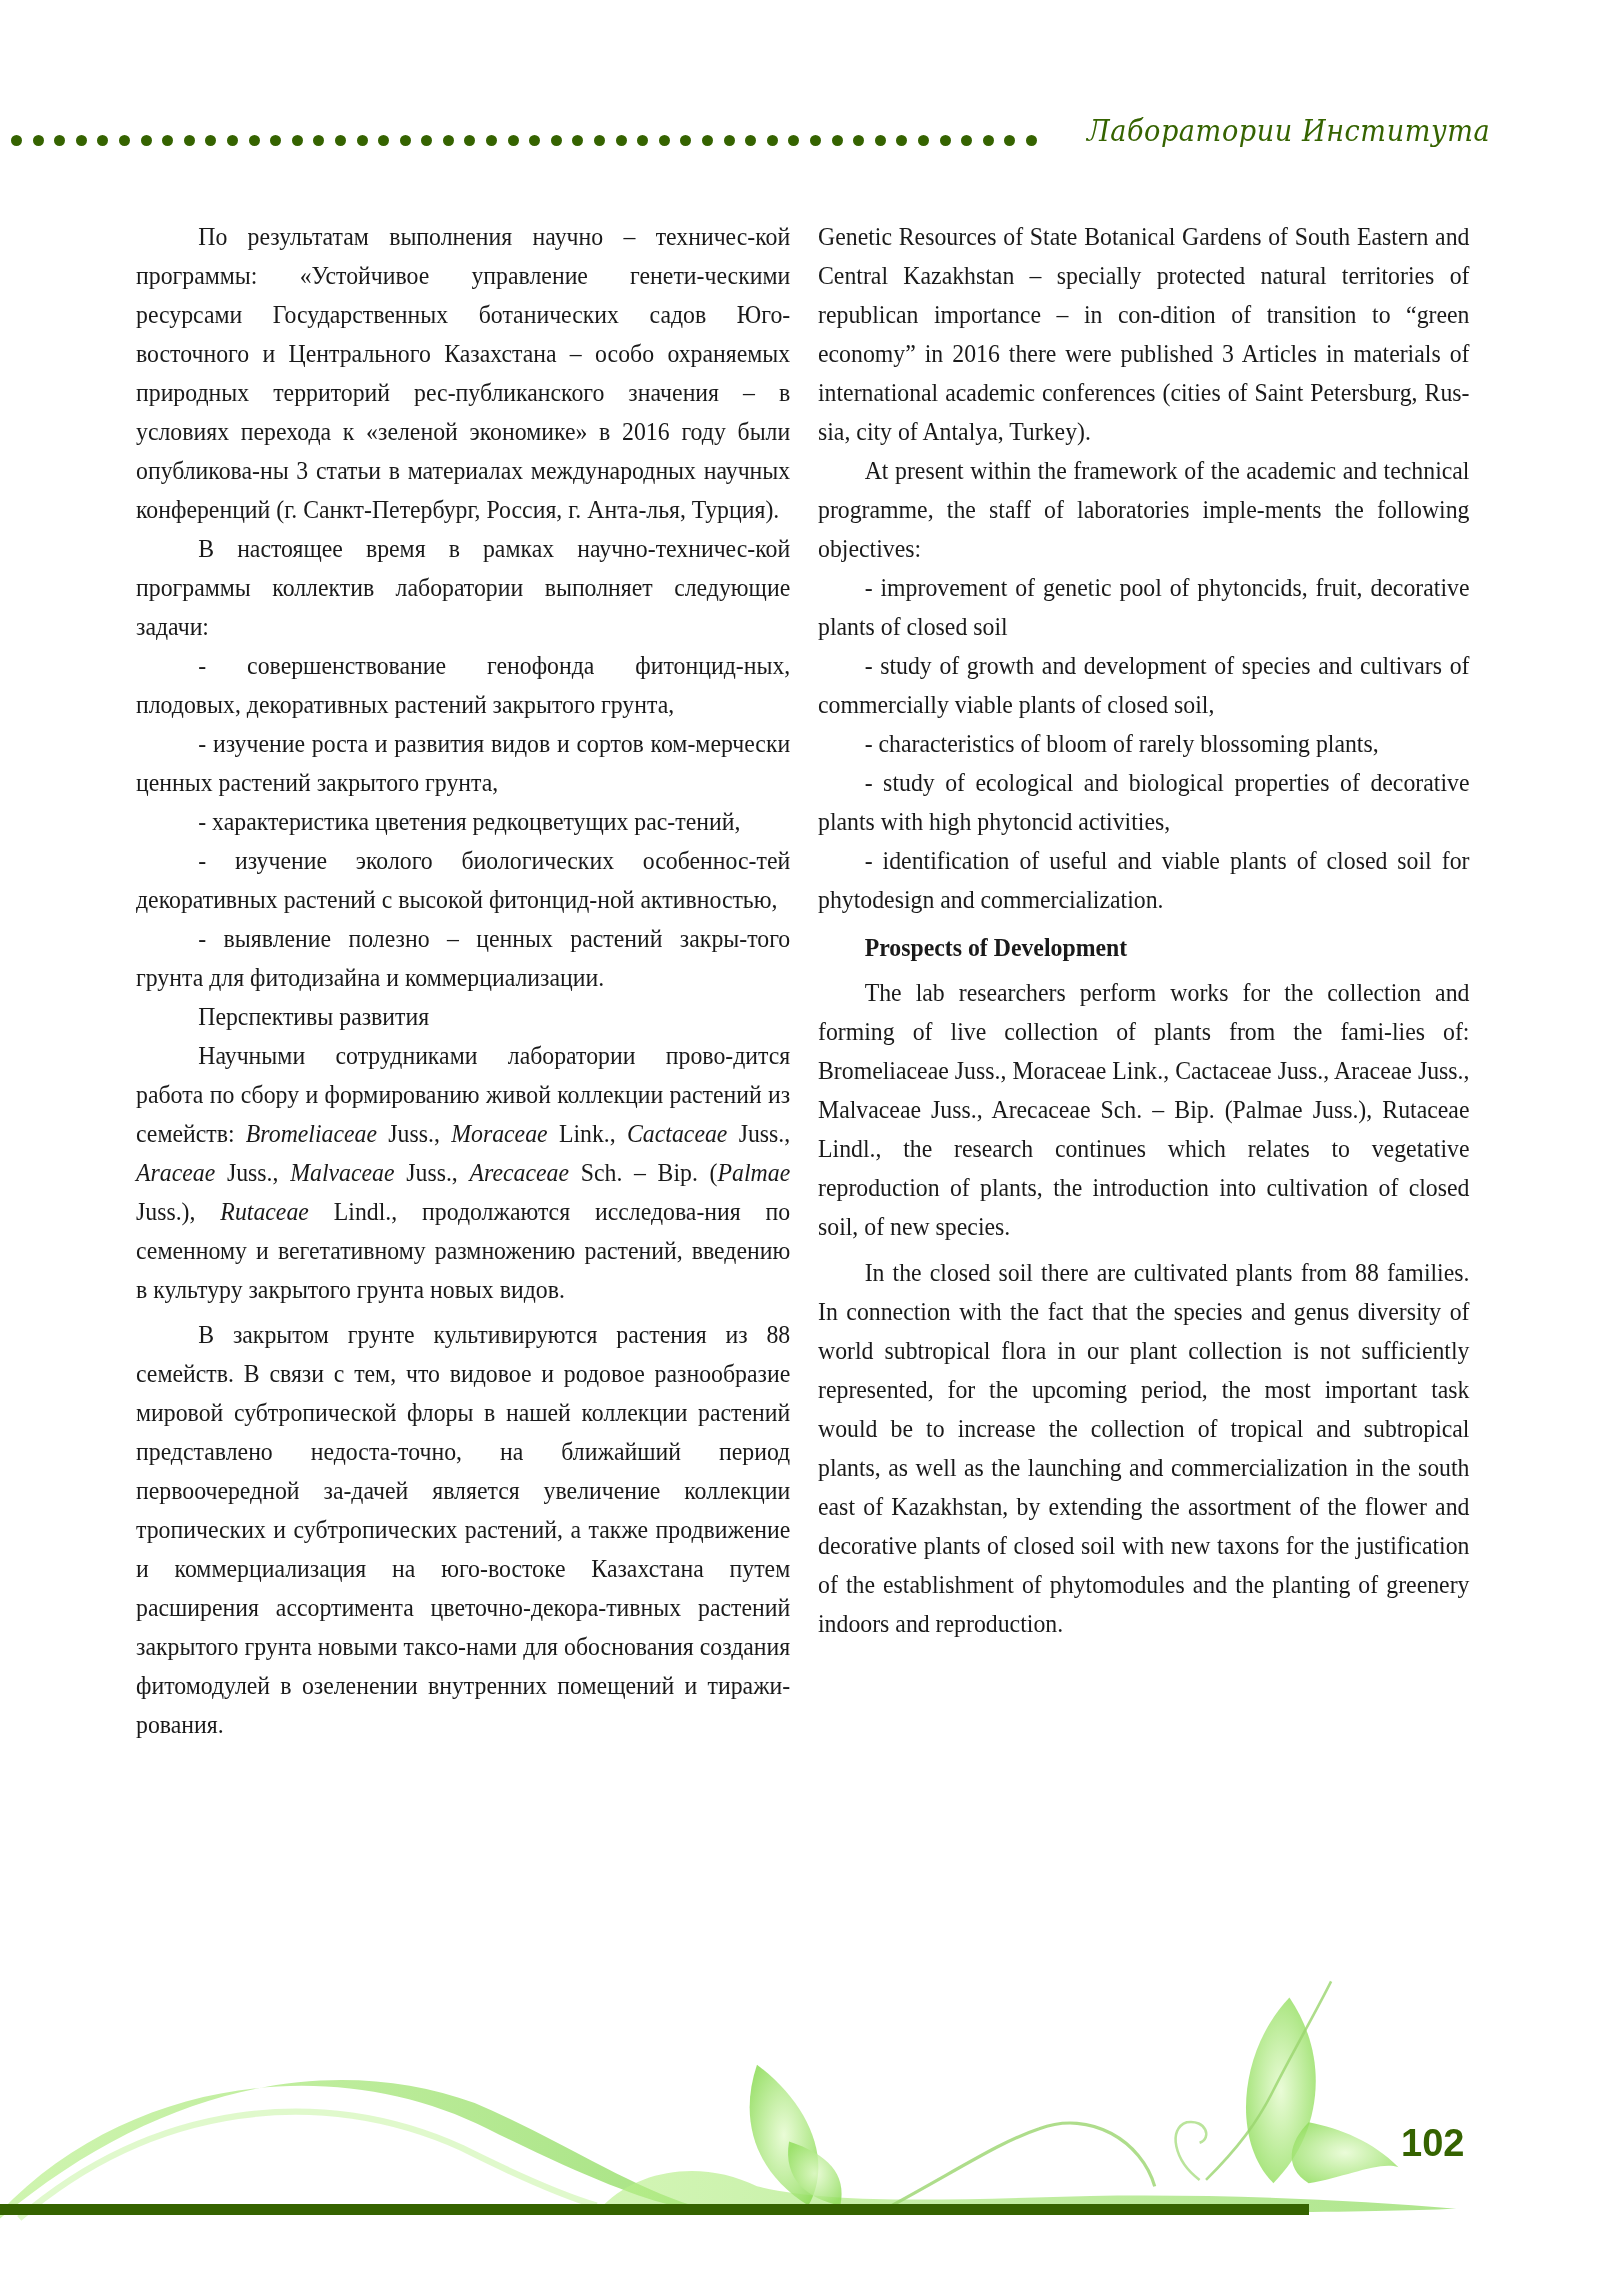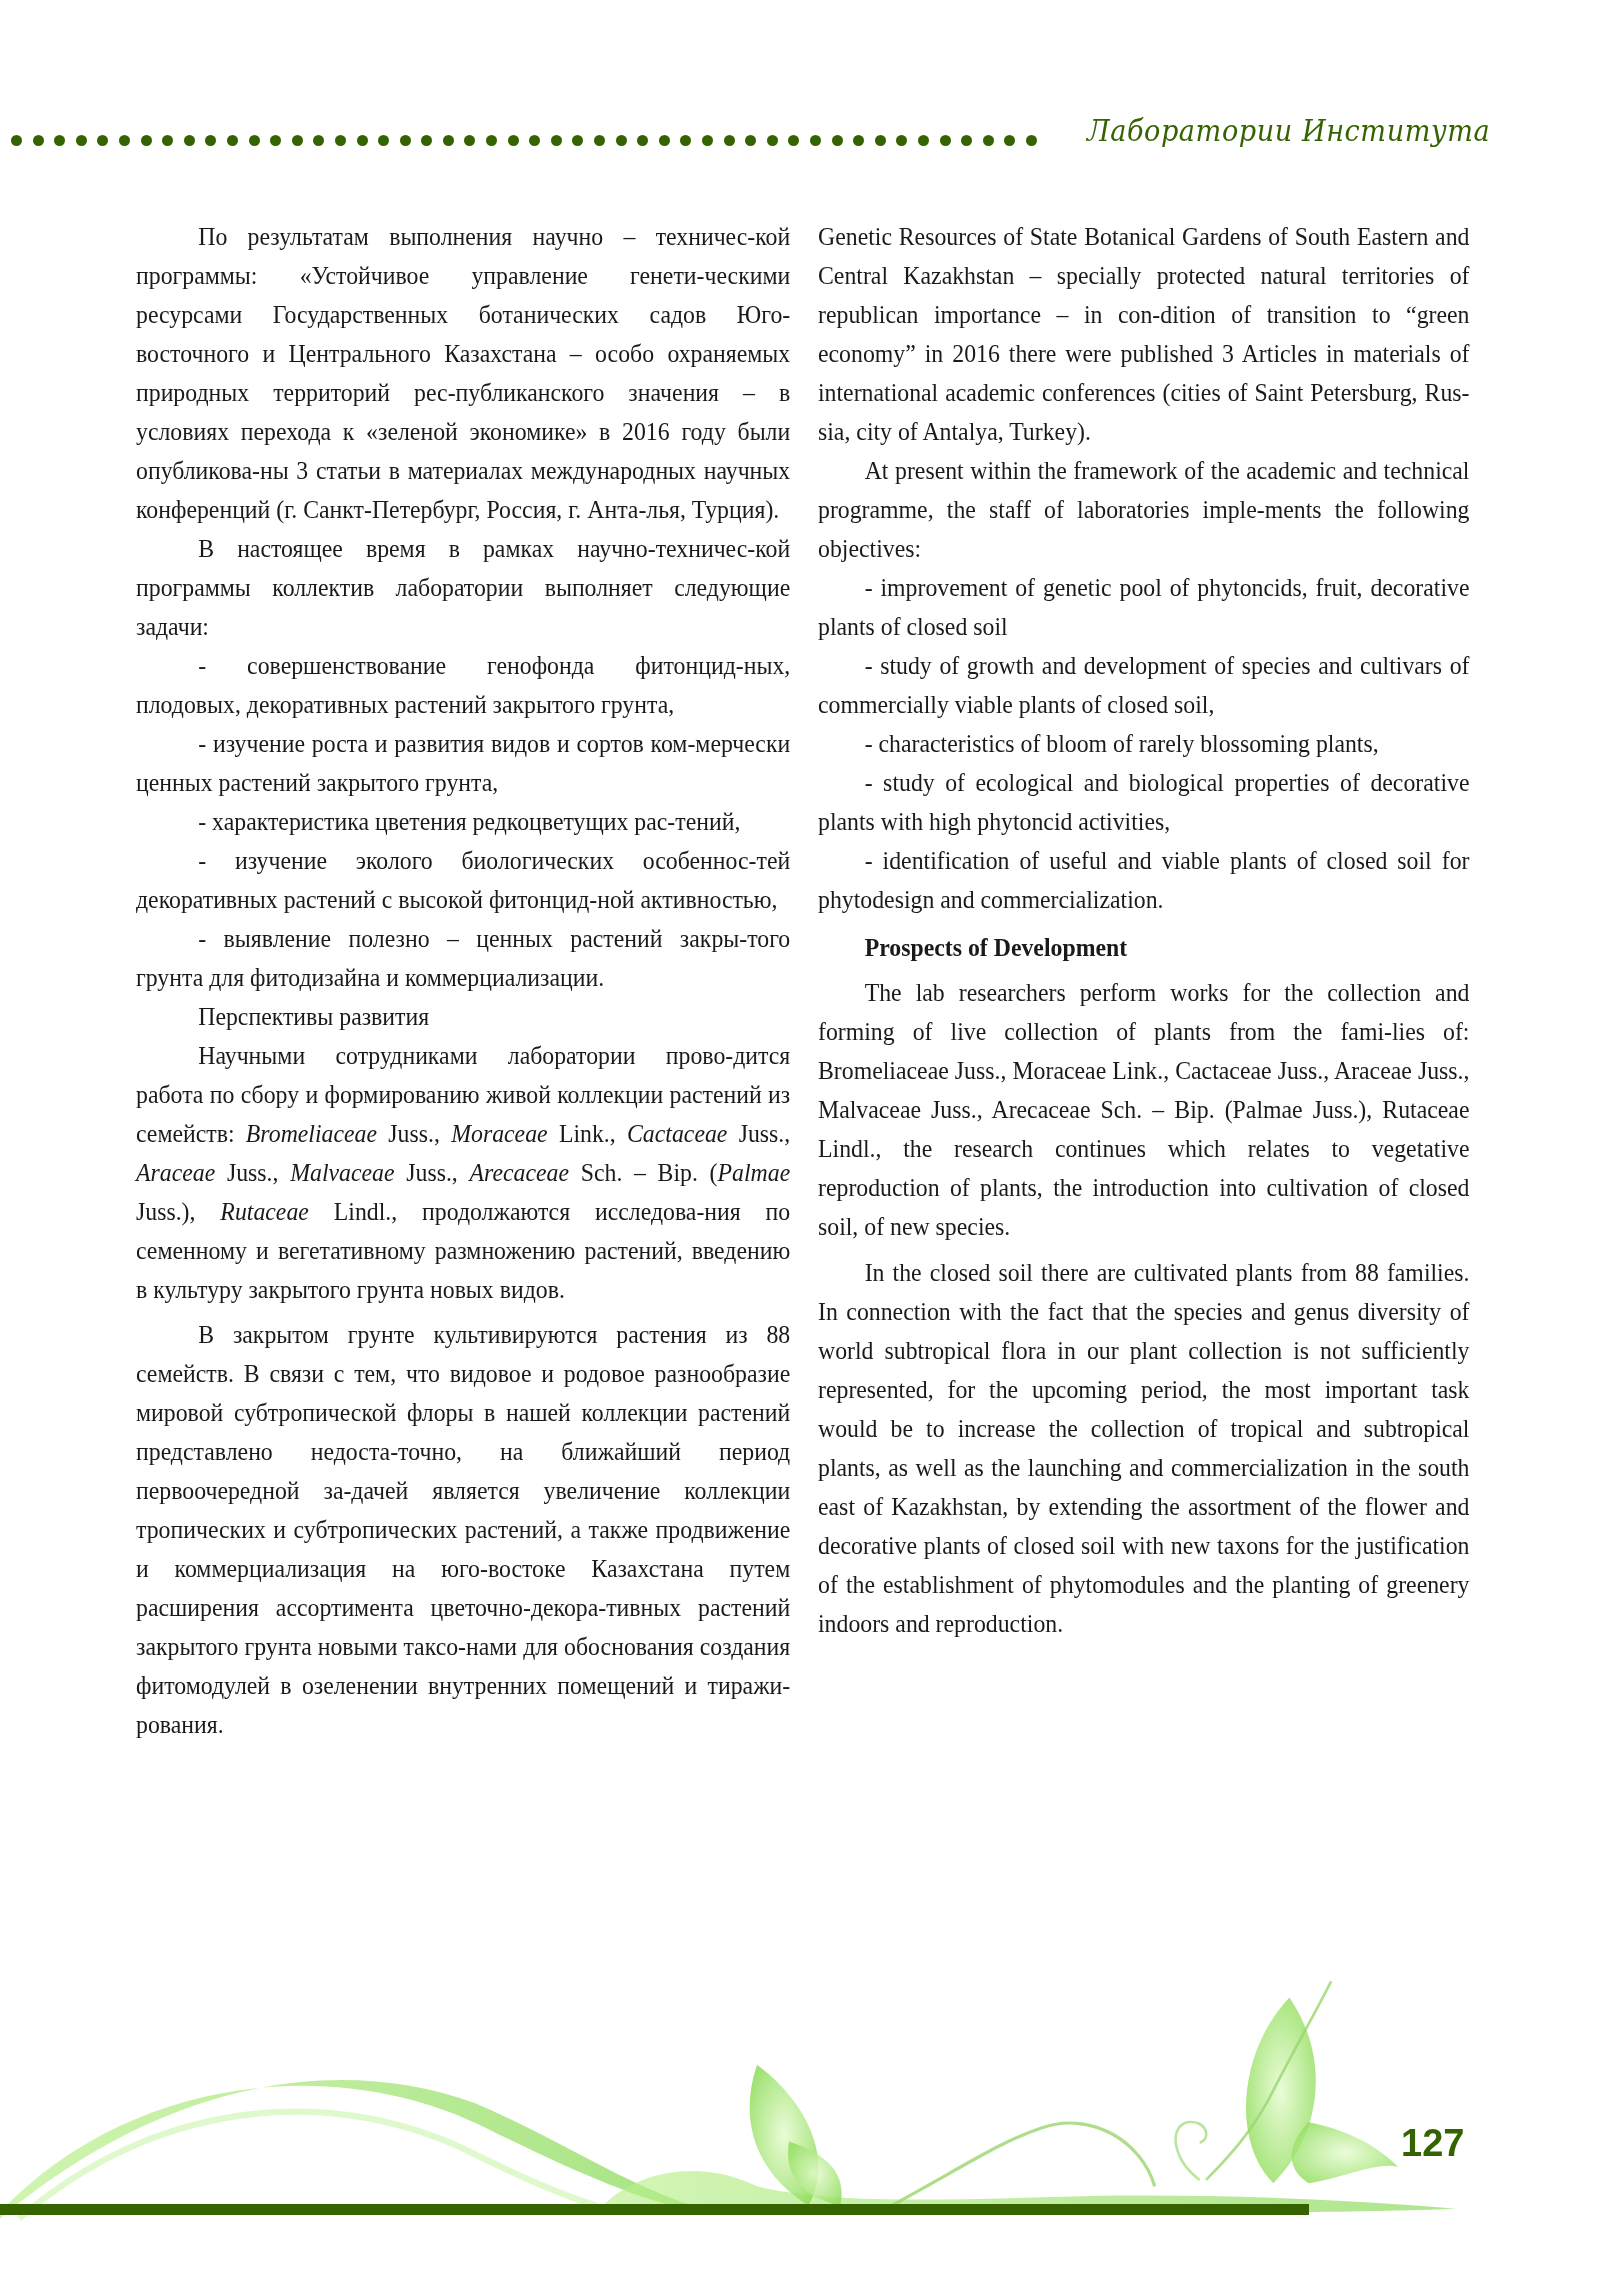--- a/index.html
+++ b/index.html
@@ -125,14 +125,14 @@
   <path d="M940 360 C 1000 300, 1100 290, 1180 330 C 1300 360, 1500 350, 1700 345 C 1900 342, 2100 350, 2270 365 C 2150 370, 1950 372, 1700 370 C 1400 368, 1150 370, 940 362 Z" fill="url(#lg1)" opacity="0.7"></path>
   <path d="M1180 140 C 1150 230, 1180 310, 1260 360 C 1300 290, 1260 200, 1180 140 Z" fill="url(#leafG)" opacity="0.85"></path>
   <path d="M1230 260 C 1220 320, 1260 350, 1310 360 C 1320 310, 1290 280, 1230 260 Z" fill="url(#leafG)" opacity="0.8"></path>
   <path d="M2010 35 C 1930 120, 1920 260, 1985 325 C 2060 250, 2075 130, 2010 35 Z" fill="url(#leafG)" opacity="0.85"></path>
   <path d="M2040 230 C 2010 260, 2000 300, 2040 325 C 2100 315, 2150 290, 2180 300 C 2140 260, 2090 240, 2040 230 Z" fill="url(#leafG)" opacity="0.8"></path>
   <path d="M1390 360 C 1500 300, 1560 260, 1620 240 C 1700 210, 1780 260, 1800 330" stroke="#9ad46e" stroke-width="5" fill="none" opacity="0.8"></path>
   <path d="M1880 320 C 1930 270, 1960 230, 1985 180 C 2010 130, 2050 60, 2075 10" stroke="#9ad46e" stroke-width="4" fill="none" opacity="0.8"></path>
   <path d="M1870 320 C 1830 290, 1820 240, 1850 230 C 1880 225, 1890 255, 1870 262" stroke="#a9dd82" stroke-width="4" fill="none" opacity="0.8"></path>
 </svg>
 <div class="footer-bar"></div>
-<div class="page-number">127</div>
+<div class="page-number">102</div>
 
 
 </body></html>

